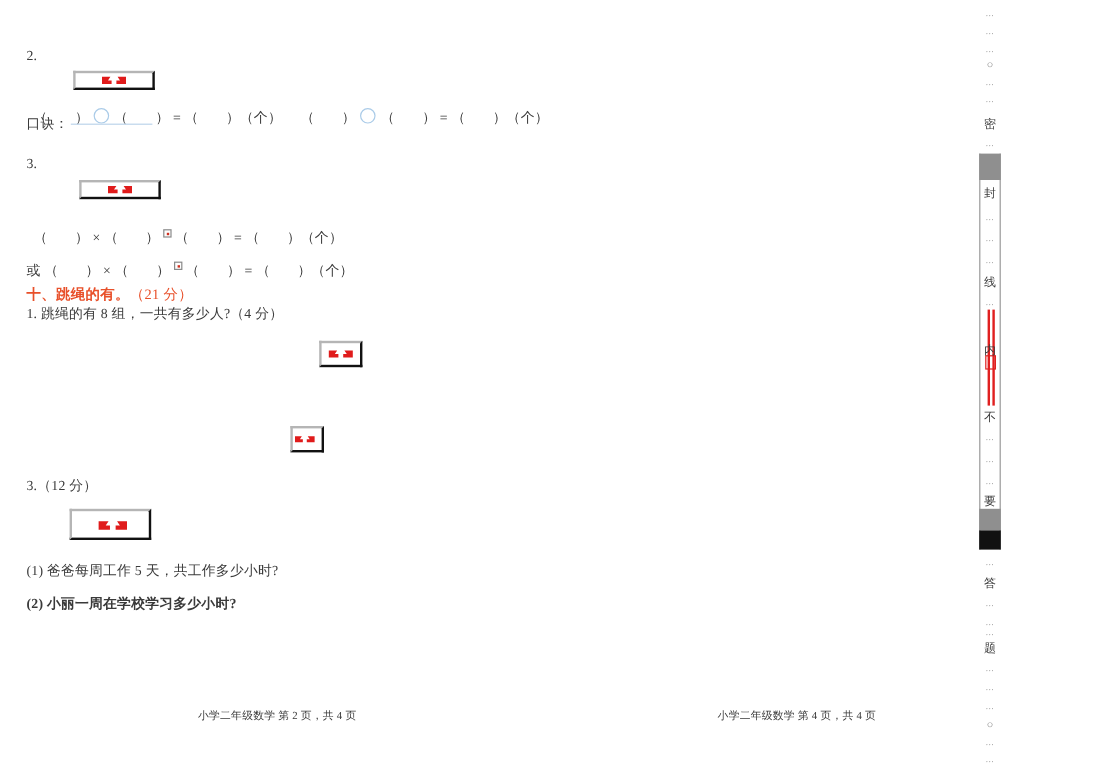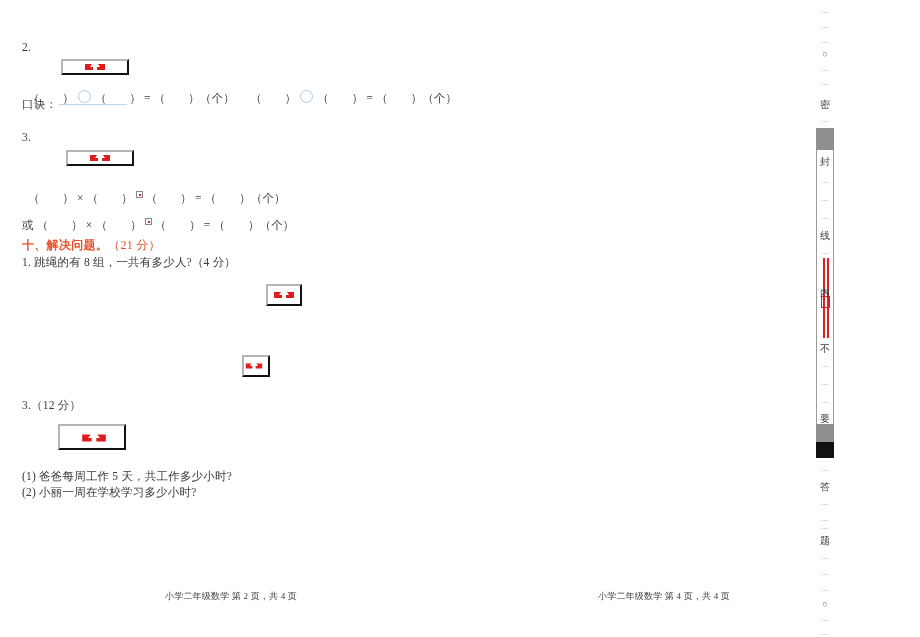--- a/index.html
+++ b/index.html
@@ -247,21 +247,21 @@
     <div class="line" style="left:22px; top:218px;">
       <span>或</span>
       <span class="paren">（　　）</span>
       <span>×</span>
       <span class="paren">（　　）</span><span class="miss-glyph"></span><span class="paren">（　　）</span>
       <span>=</span>
       <span class="paren">（　　）</span><span>（个）</span>
     </div>
 
     <div class="line section-head" style="left:22px; top:238px;">
-      <span>十、解决问题。</span><span class="pts">（21 分）</span>
+      <span>十、跳绳的有。</span><span class="pts">（21 分）</span>
     </div>
 
     <div class="line" style="left:22px; top:255px;">1. 跳绳的有 8 组，一共有多少人?（4 分）</div>
 
     <div class="broken-img" style="left:266px; top:284px; width:36px; height:22px;">
       <span class="tear">
         <svg width="22" height="10" viewBox="0 0 22 10">
           <path d="M1 2 L8 2 L6 5 L9 5 L9 8 L1 8 Z" fill="#e01b1b"></path>
           <path d="M21 2 L14 2 L16 5 L13 5 L13 8 L21 8 Z" fill="#e01b1b"></path>
         </svg>
@@ -283,21 +283,21 @@
     <div class="broken-img" style="left:58px; top:424px; width:68px; height:26px;">
       <span class="tear">
         <svg width="26" height="12" viewBox="0 0 22 10">
           <path d="M1 2 L8 2 L6 5 L9 5 L9 8 L1 8 Z" fill="#e01b1b"></path>
           <path d="M21 2 L14 2 L16 5 L13 5 L13 8 L21 8 Z" fill="#e01b1b"></path>
         </svg>
       </span>
     </div>
 
     <div class="line" style="left:22px; top:469px;">(1) 爸爸每周工作 5 天，共工作多少小时?</div>
-    <div class="line" style="left:22px; top:485px;">(2) 小丽一周在学校学习多少小时?</div>
+    <div class="line" style="left:22px; top:497px;font-weight:bold;">(2) 小丽一周在学校学习多少小时?</div>
 
     <div class="footer" style="left:165px; top:590px;">小学二年级数学  第 2 页，共 4 页</div>
     <div class="footer" style="left:598px; top:590px;">小学二年级数学  第 4 页，共 4 页</div>
   </div>
 
   <div id="seal-margin">
 
     <div class="seal-box" style="top:128px; height:330px;"></div>
     <div class="seal-gray-block" style="top:128px; height:22px;"></div>
     <div class="seal-gray-block" style="top:424px; height:18px;"></div>

